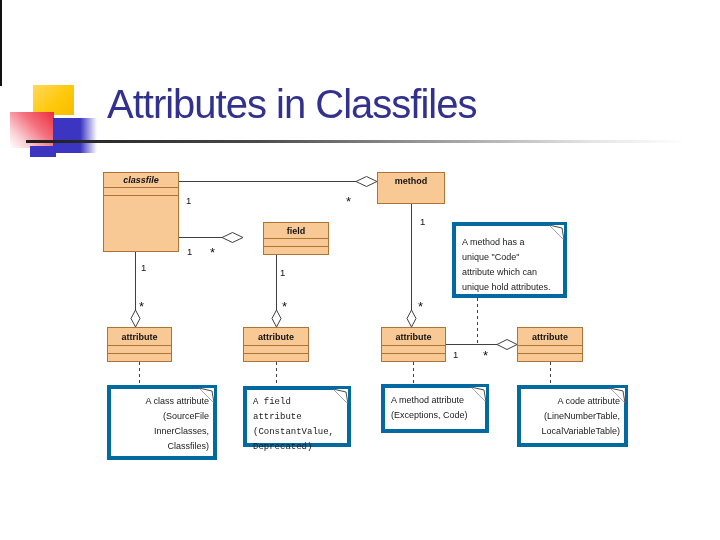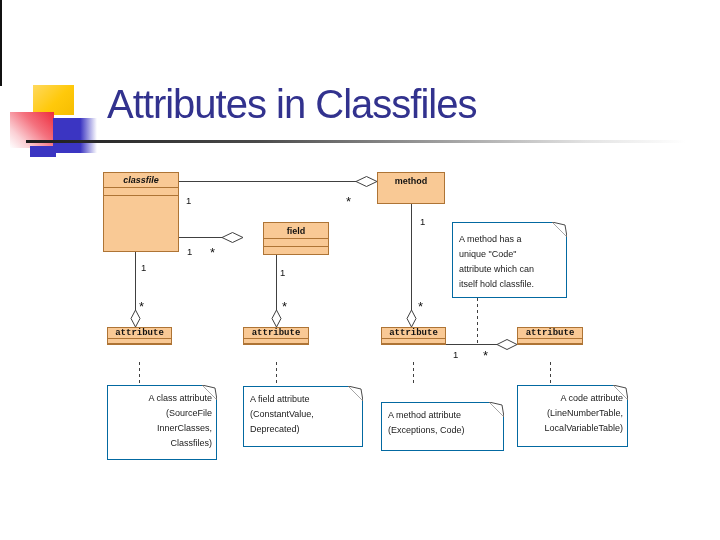--- a/index.html
+++ b/index.html
@@ -32,38 +32,38 @@
   .uml-box .s { border-top:1px solid #ae7435; }
   .box-classfile { left:103px; top:172px; width:76px; height:80px; }
   .box-classfile .t { height:14px;font-style:italic; }
   .box-classfile .s1 { height:7px; }
   .box-method { left:377px; top:172px; width:68px; height:32px;align-items:center; }
   .box-method .t { height:15px; }
   .box-method .s1 { height:7px; }
   .box-field { left:243px; top:222px; width:66px; height:33px;margin-left:20px; }
   .box-field .t { height:15px; }
   .box-field .s1 { height:7px; }
-  .box-attr { width:65px; height:18px; top:327px;font-family:Liberation Mono, monospace; }
+  .box-attr { width:65px; height:35px; top:327px; }
   .box-attr .t { height:17px; }
   .box-attr .s1 { height:7px; }
   .box-attr1 { left:107px; }
   .box-attr2 { left:243px; width:66px; }
   .box-attr3 { left:381px; }
   .box-attr4 { left:517px; width:66px; }
   .uml-box .s2 { flex:1; }
 
   
-  .uml-note { position:absolute; background:#ffffff; border:1px solid #0369a1;
+  .uml-note { position:absolute; background:#ffffff; border:4px solid #0369a1;
     box-sizing:border-box; font-size:9px; line-height:15px; color:#1a1a1a;
     padding:5px 4px 16px 6px; z-index:2; }
   .uml-note .fold { position:absolute; top:-1px; right:-1px; }
   .note-code { left:452px; top:222px; width:115px; height:76px; padding-top:9px; }
   .note-class { left:107px; top:385px; width:110px; height:75px;text-align:right; }
-  .note-field { left:243px; top:386px; width:120px; height:61px; }
-  .note-method { left:381px; top:402px; width:123px; height:49px; }
+  .note-field { left:243px; top:386px; width:108px; height:61px;font-family:Liberation Mono, monospace; }
+  .note-method { left:381px; top:384px; width:108px; height:49px; }
   .note-codeattr { left:517px; top:385px; width:111px; height:62px;text-align:right; }
 
   
   .mult { position:absolute; font-size:9.5px; color:#111111; z-index:3; }
   .mult.star { font-size:13px; }
 
   svg.connectors { position:absolute; left:0; top:0; z-index:1; }
 </style>
 </head>
 <body>
@@ -147,21 +147,21 @@
 
   <div class="uml-note note-code">
     <svg class="fold" width="15" height="15" viewBox="0 0 15 15">
       <path d="M0,0 L15,15 L15,0 Z" fill="#ffffff" stroke="none"></path>
       <path d="M0,0 L15,15" stroke="#4a4a4a" fill="none"></path>
       <path d="M0,0 L13,3 L15,15" fill="#ffffff" stroke="#4a4a4a"></path>
     </svg>
     <div>A method has a</div>
     <div>unique "Code"</div>
     <div>attribute which can</div>
-    <div>itself hold classfile.</div>
+    <div>unique hold attributes.</div>
   </div>
 
   <div class="uml-note note-class">
     <svg class="fold" width="15" height="15" viewBox="0 0 15 15">
       <path d="M0,0 L15,15 L15,0 Z" fill="#ffffff" stroke="none"></path>
       <path d="M0,0 L15,15" stroke="#4a4a4a" fill="none"></path>
       <path d="M0,0 L13,3 L15,15" fill="#ffffff" stroke="#4a4a4a"></path>
     </svg>
     <div>A class attribute</div>
     <div>(SourceFile</div>

